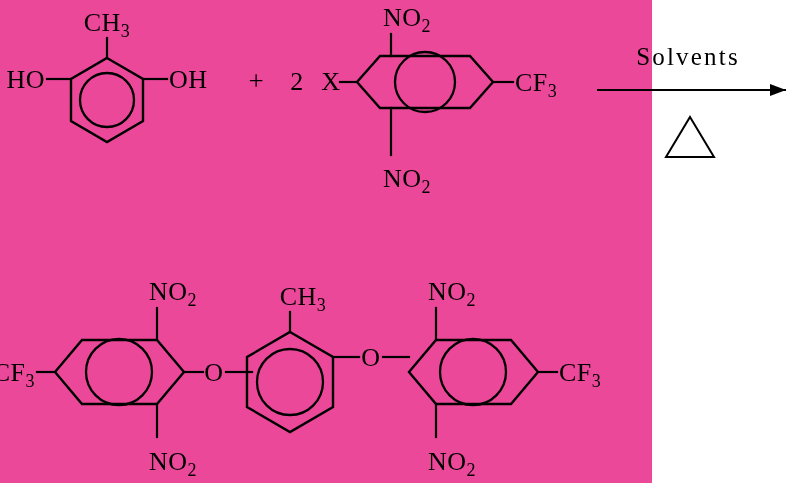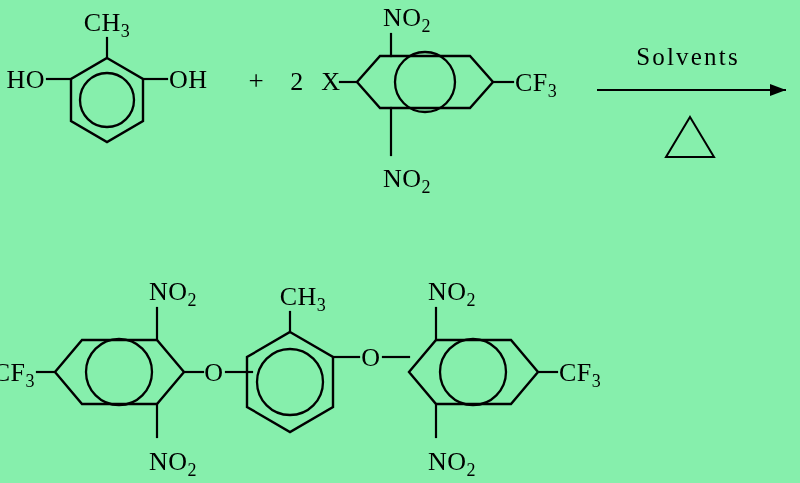--- a/index.html
+++ b/index.html
@@ -8,23 +8,23 @@
     background: #ffffff;
   }
   body {
     width: 800px;
     height: 483px;
     overflow: hidden;
     font-family: "Liberation Serif", serif;
   }
   #scheme-root {
     position: relative;
-    width: 800px;
+    width: 652px;
     height: 483px;
-    background: #86efac;
+    background: #ec4899;
   }
   svg.scheme {
     display: block;
     width: 800px;
     height: 483px;
   }
   .bond {
     stroke: #000000;
     stroke-width: 2.2;
     fill: none;

